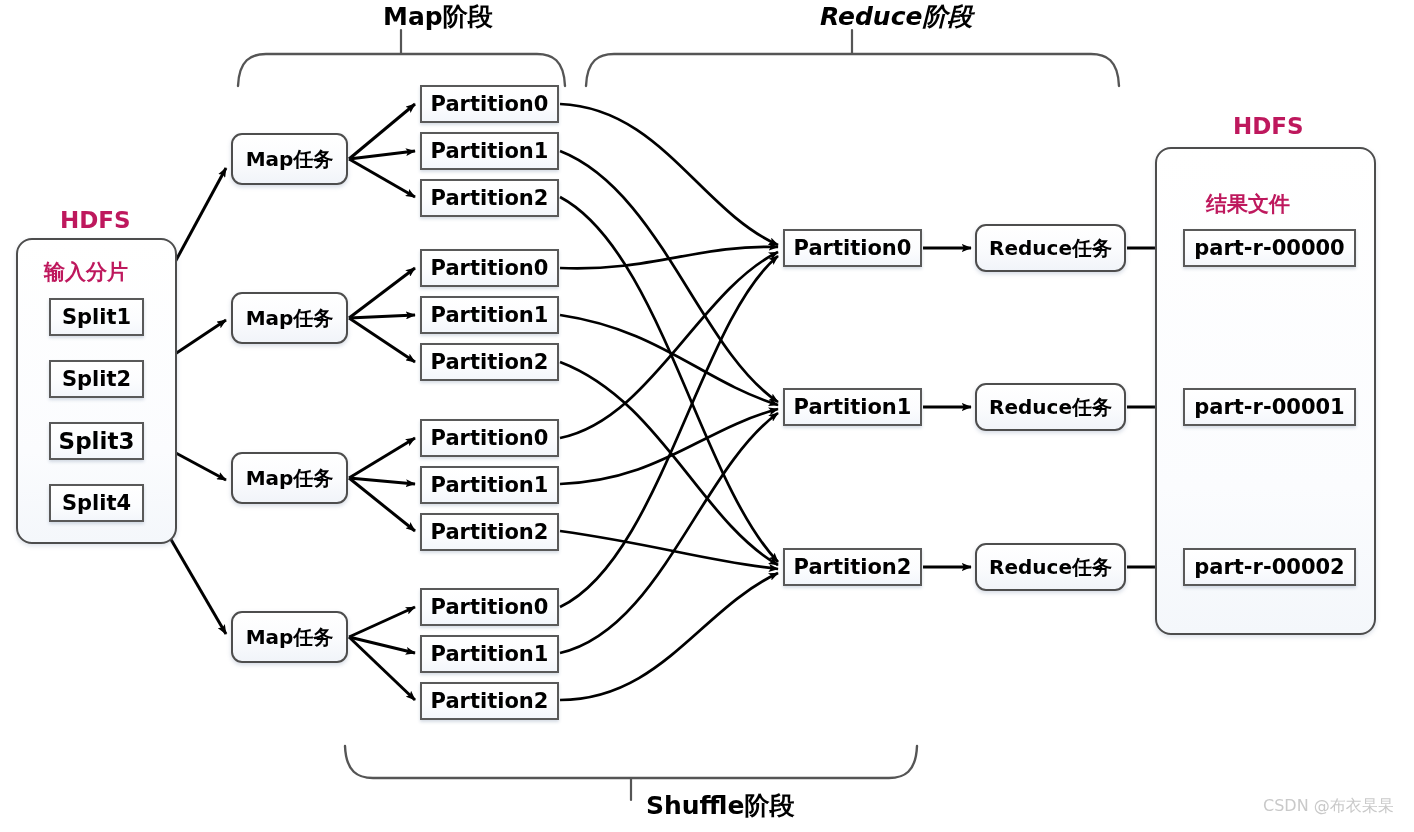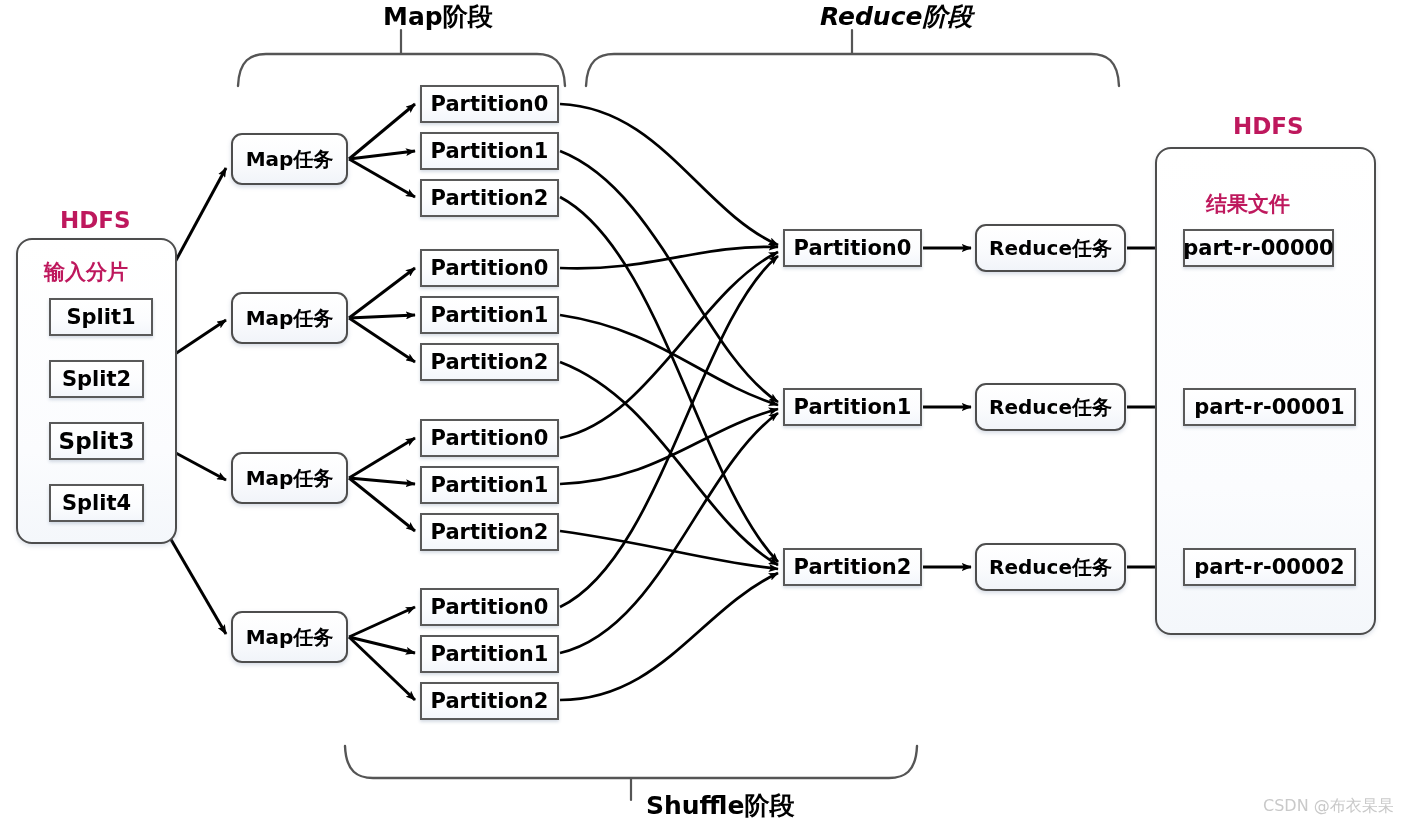--- a/index.html
+++ b/index.html
@@ -158,21 +158,21 @@
       <line x1="1127" y1="567" x2="1180" y2="567"></line>
     </g>
   </svg>
 
   <div class="caption" style="left:60px; top:207px; font-size:23px;">HDFS</div>
 
   <div class="container" style="left:16px; top:238px; width:161px; height:306px;"></div>
 
   <div class="caption" style="left:44px; top:258px; font-size:21px;">输入分片</div>
 
-  <div class="node box" style="left:49px; top:298px; width:104px; height:38px; font-size:21px;">
+  <div class="node box" style="left:49px; top:298px; width:95px; height:38px; font-size:21px;">
     <span>Split1</span>
   </div>
   <div class="node box" style="left:49px; top:360px; width:95px; height:38px; font-size:21px;">
     <span>Split2</span>
   </div>
   <div class="node box" style="left:49px; top:422px; width:95px; height:38px; font-size:23px;">
     <span>Split3</span>
   </div>
   <div class="node box" style="left:49px; top:484px; width:95px; height:38px; font-size:21px;">
     <span>Split4</span>
@@ -250,21 +250,21 @@
   <div class="node capsule" style="left:975px; top:543px; width:151px; height:48px; font-size:20px;">
     <span>Reduce任务</span>
   </div>
 
   <div class="caption" style="left:1233px; top:113px; font-size:23px;">HDFS</div>
 
   <div class="container" style="left:1155px; top:147px; width:221px; height:488px;"></div>
 
   <div class="caption" style="left:1206px; top:190px; font-size:21px;">结果文件</div>
 
-  <div class="node box" style="left:1183px; top:229px; width:151px; height:38px; font-size:21px;">
+  <div class="node box" style="left:1183px; top:229px; width:173px; height:38px; font-size:21px;">
     <span>part-r-00000</span>
   </div>
   <div class="node box" style="left:1183px; top:388px; width:173px; height:38px; font-size:21px;">
     <span>part-r-00001</span>
   </div>
   <div class="node box" style="left:1183px; top:548px; width:173px; height:38px; font-size:21px;">
     <span>part-r-00002</span>
   </div>
 
   <div class="phase-label" style="left:335px; top:0px; font-size:25px;">Map阶段</div>

